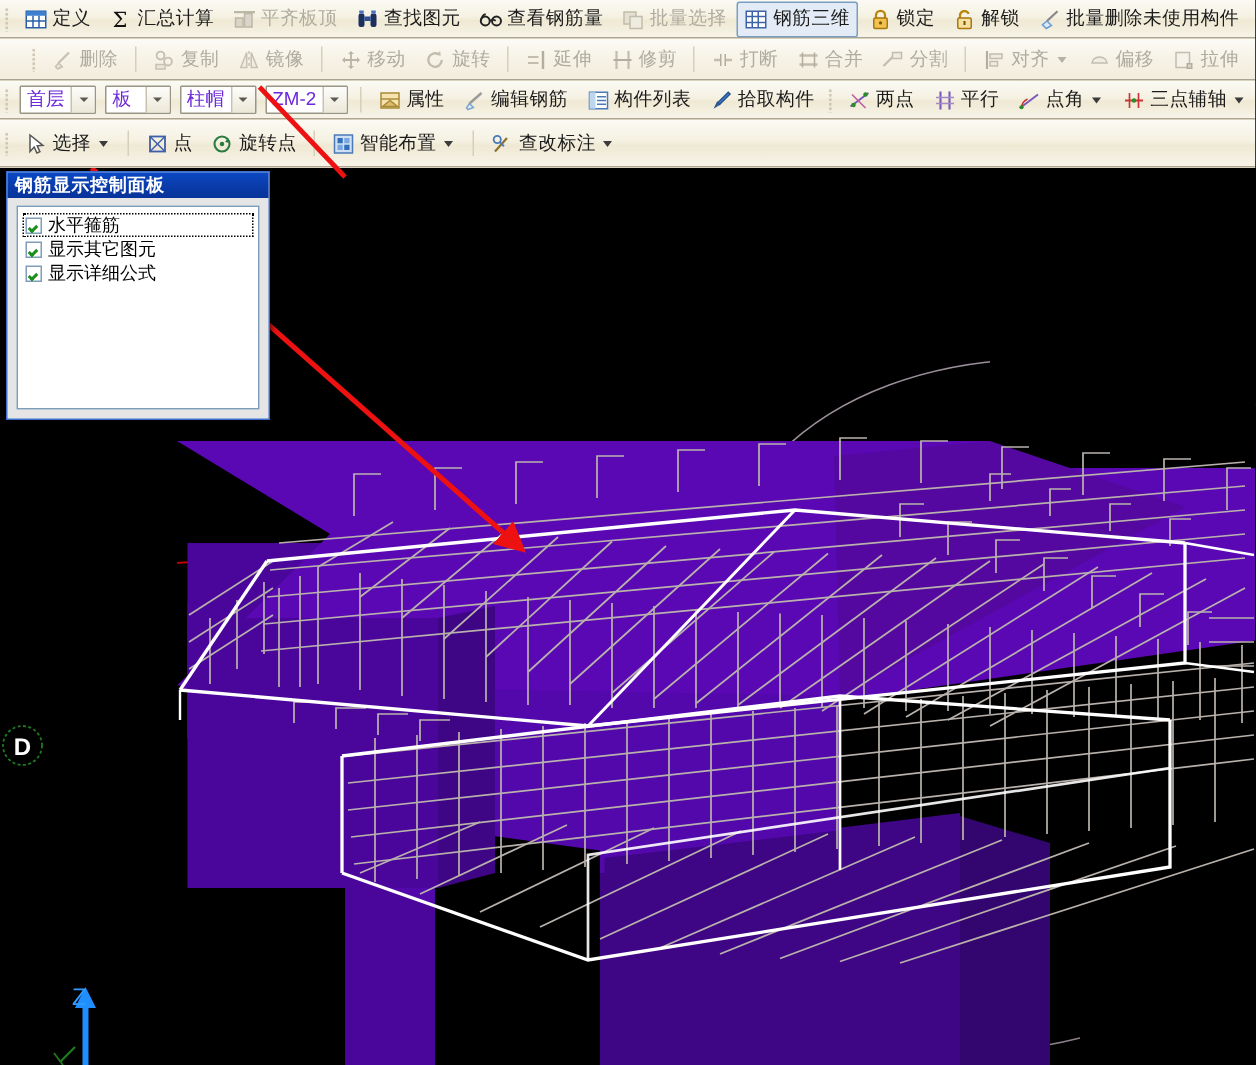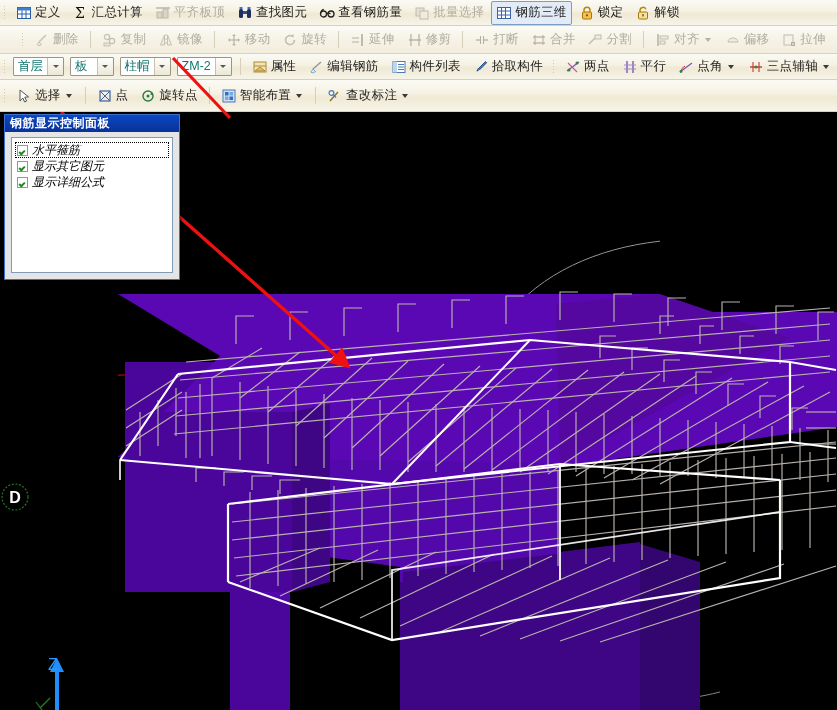--- a/index.html
+++ b/index.html
@@ -44,21 +44,21 @@
   .caret.dis{border-top-color:#b5b1a4;}
   
   .ic{display:inline-block;width:16px;height:16px;position:relative;flex:0 0 auto;}
   .ic svg{display:block;}
   
   .combo{
     display:inline-flex;align-items:center;height:19px;
     background:#fff;border:1px solid #9a9686;border-radius:1px;
     margin:0 3px;box-sizing:border-box;position:relative;
   }
-  .combo .cv{padding:0 4px;font-size:12.5px;color:#0f766e;line-height:19px;
+  .combo .cv{padding:0 4px;font-size:12.5px;color:#6d28d9;line-height:19px;
     white-space:nowrap;overflow:hidden;}
   .combo .cb{
     width:15px;height:17px;margin-left:auto;
     background:linear-gradient(to bottom,#fdfdfa,#ece8d8);
     border-left:1px solid #c7c1ad;display:flex;align-items:center;justify-content:center;
   }
   .combo .cb i{
     width:0;height:0;border-left:3px solid transparent;border-right:3px solid transparent;
     border-top:3.5px solid #5c5a50;display:block;
   }
@@ -81,21 +81,21 @@
   .panel-title{
     height:17px;line-height:17px;padding-left:5px;
     background:linear-gradient(to bottom,#0b49c4 0%,#0a3cab 50%,#073399 100%);
     color:#fff;font-weight:bold;font-size:12px;letter-spacing:.5px;
     white-space:nowrap;overflow:hidden;
   }
   .panel-body{
     position:absolute;left:6px;top:22px;right:6px;bottom:6px;
     background:#fff;border:1px solid #7f9db9;box-sizing:border-box;padding:4px 3px;
   }
-  .cbrow{display:flex;align-items:center;height:16px;padding-left:2px;font-style:italic;}
+  .cbrow{display:flex;align-items:center;height:16px;padding-left:2px;}
   .cbrow.focus{outline:1px dotted #000;outline-offset:-1px;}
   .cbbox{
     width:11px;height:11px;border:1px solid #7f9db9;background:#fff;
     margin-right:4px;position:relative;flex:0 0 auto;box-sizing:border-box;
   }
   .cbbox::after{
     content:"";position:absolute;left:1px;top:4px;width:4px;height:2px;
     border-left:2px solid #1a8f1a;border-bottom:2px solid #1a8f1a;
     transform:rotate(-45deg);
   }
@@ -205,20 +205,29 @@
       <span class="ic">
           <svg width="16" height="16" viewBox="0 0 16 16">
         <path d="M5 7 V5.2 a3 3 0 0 1 5.8 -0.9" fill="none" stroke="#b8860b" stroke-width="1.5"></path>
         <rect x="3.5" y="7" width="9" height="7" rx="1" fill="#f7dFA0" stroke="#a8760c"></rect>
         <path d="M8 9 v2.6" stroke="#7a5607" stroke-width="1.4"></path>
       </svg>
         </span>
       <span class="tb-label">解锁</span>
     </div>
 
+    <div class="tb-item">
+      <span class="ic">
+          <svg width="16" height="16" viewBox="0 0 16 16">
+        <line x1="13" y1="2.5" x2="6" y2="9" stroke="#888" stroke-width="1.5"></line>
+        <path d="M6 9 l3 3 l-3.5 2 l-2.5 -2.5 z" fill="#d8eafc" stroke="#6d9dd0"></path>
+      </svg>
+        </span>
+      <span class="tb-label">批量删除未使用构件</span>
+    </div>
 
   </div>
 
   <div class="tbrow r2">
     <span class="grip"></span>
 
     <div class="tb-item dis">
       <span class="ic">
           <svg width="16" height="16" viewBox="0 0 16 16">
         <line x1="12" y1="3" x2="5" y2="10" stroke="#c6c1b2" stroke-width="1.5"></line>

